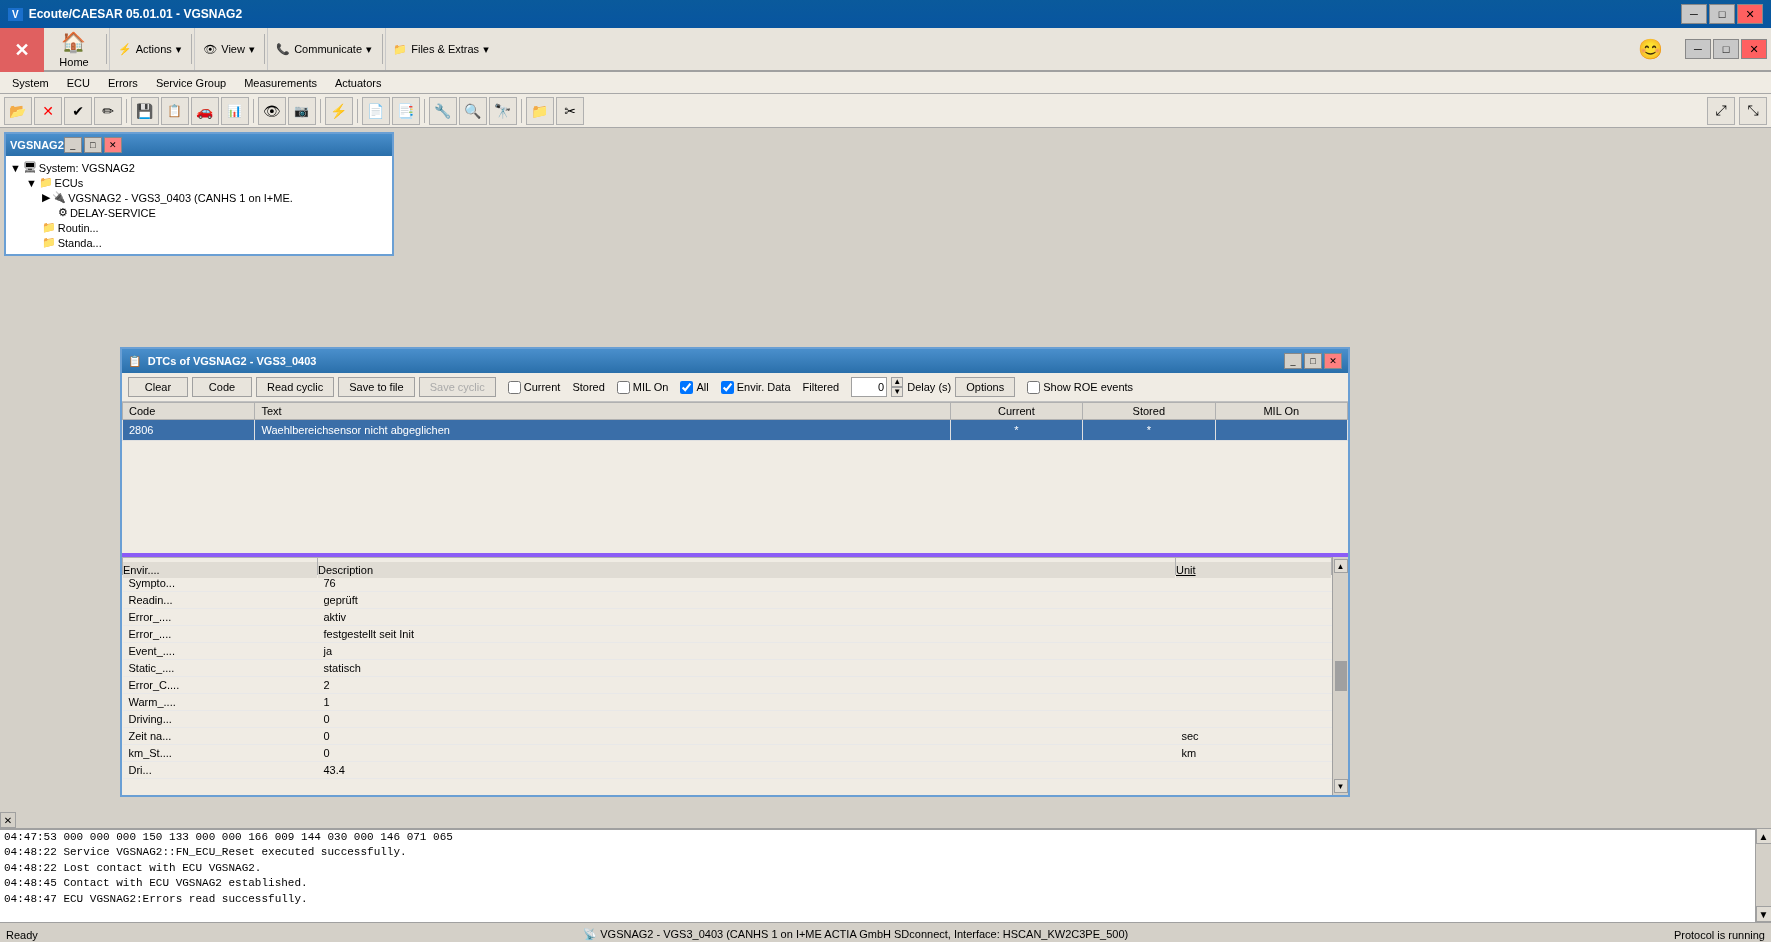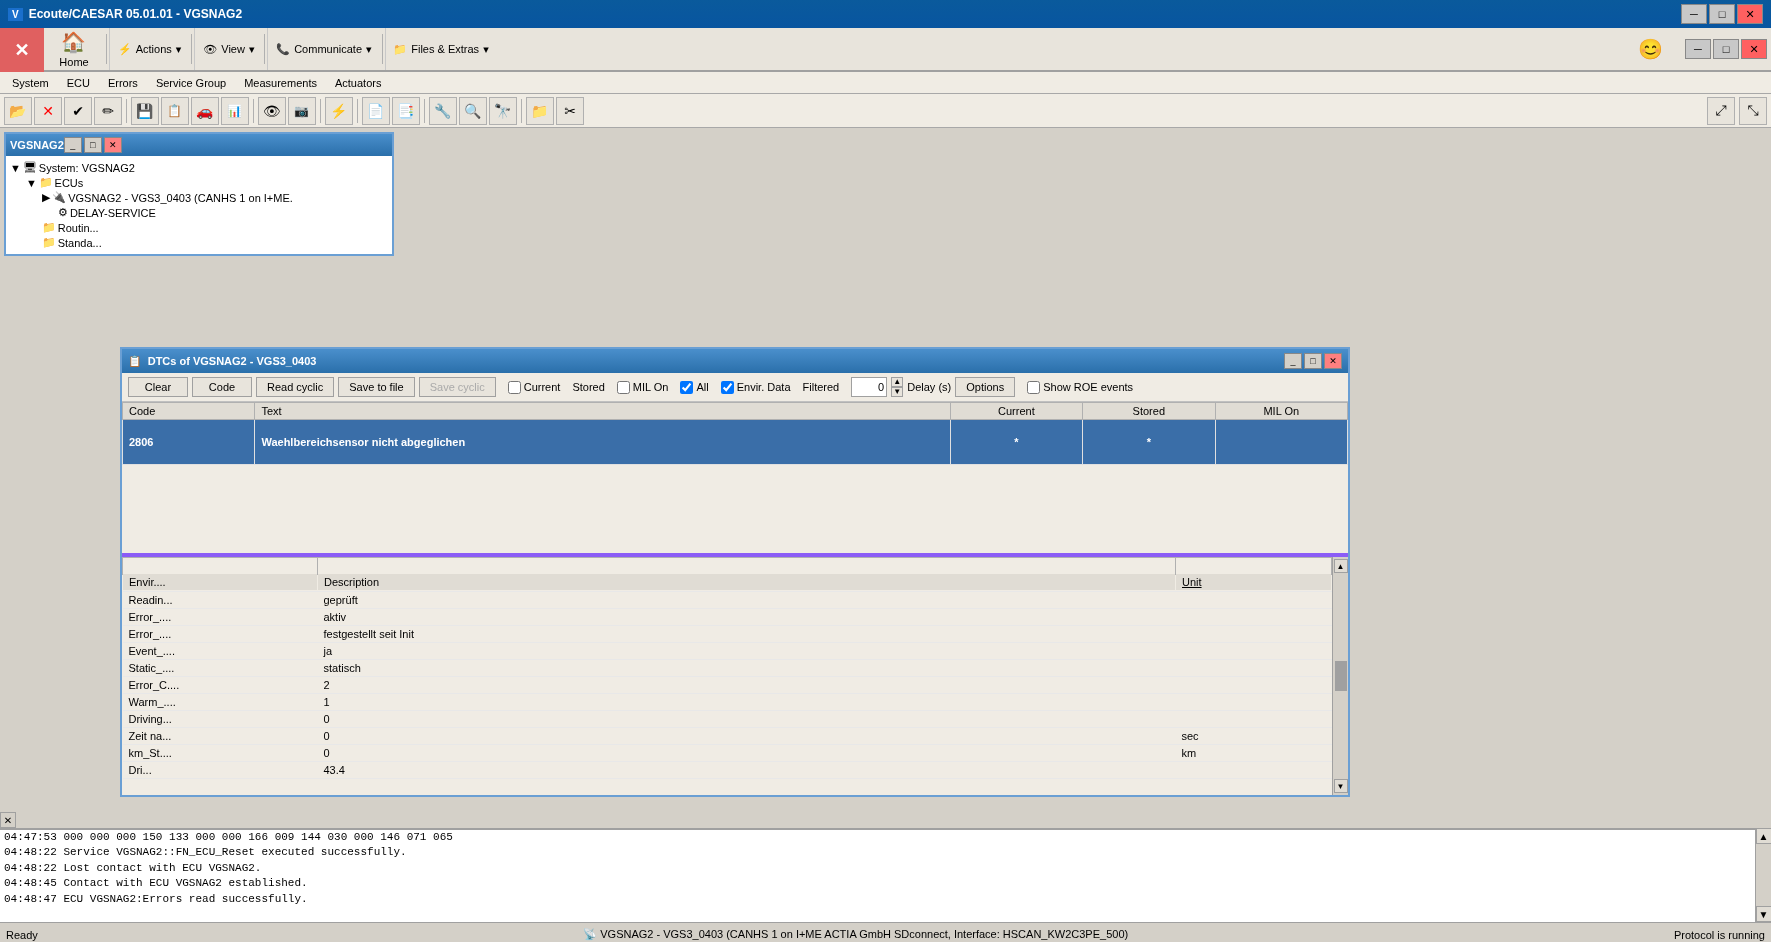--- a/index.html
+++ b/index.html
@@ -307,40 +307,39 @@
       background: #e0dcd4;
       border: 1px solid #b0b0b0;
       padding: 2px 6px;
       text-align: left;
       font-weight: normal;
       position: sticky;
       top: 0;
     }
     .dtc-table td {
       border: 1px solid #e0e0e0;
-      padding: 16px 6px;
-      font-weight: bold;
+      padding: 4px 6px;
     }
     .dtc-table tr.selected td {
       background: #3a6ea8;
       color: white;
     }
     .env-table {
       width: 100%;
       border-collapse: collapse;
       font-size: 11px;
     }
     .env-table th {
       background: #e0dcd4;
       border: 1px solid #b0b0b0;
-      padding: 2px 6px;
+      padding: 2px 0;
       text-align: left;
       font-weight: normal;
       position: sticky;
-      top: 16px;
+      top: 4px;
     }
     .env-table td {
       border-bottom: 1px solid #e8e8e8;
       padding: 2px 6px;
     }
 
     
     .status-bar {
       position: absolute;
       bottom: 0;

